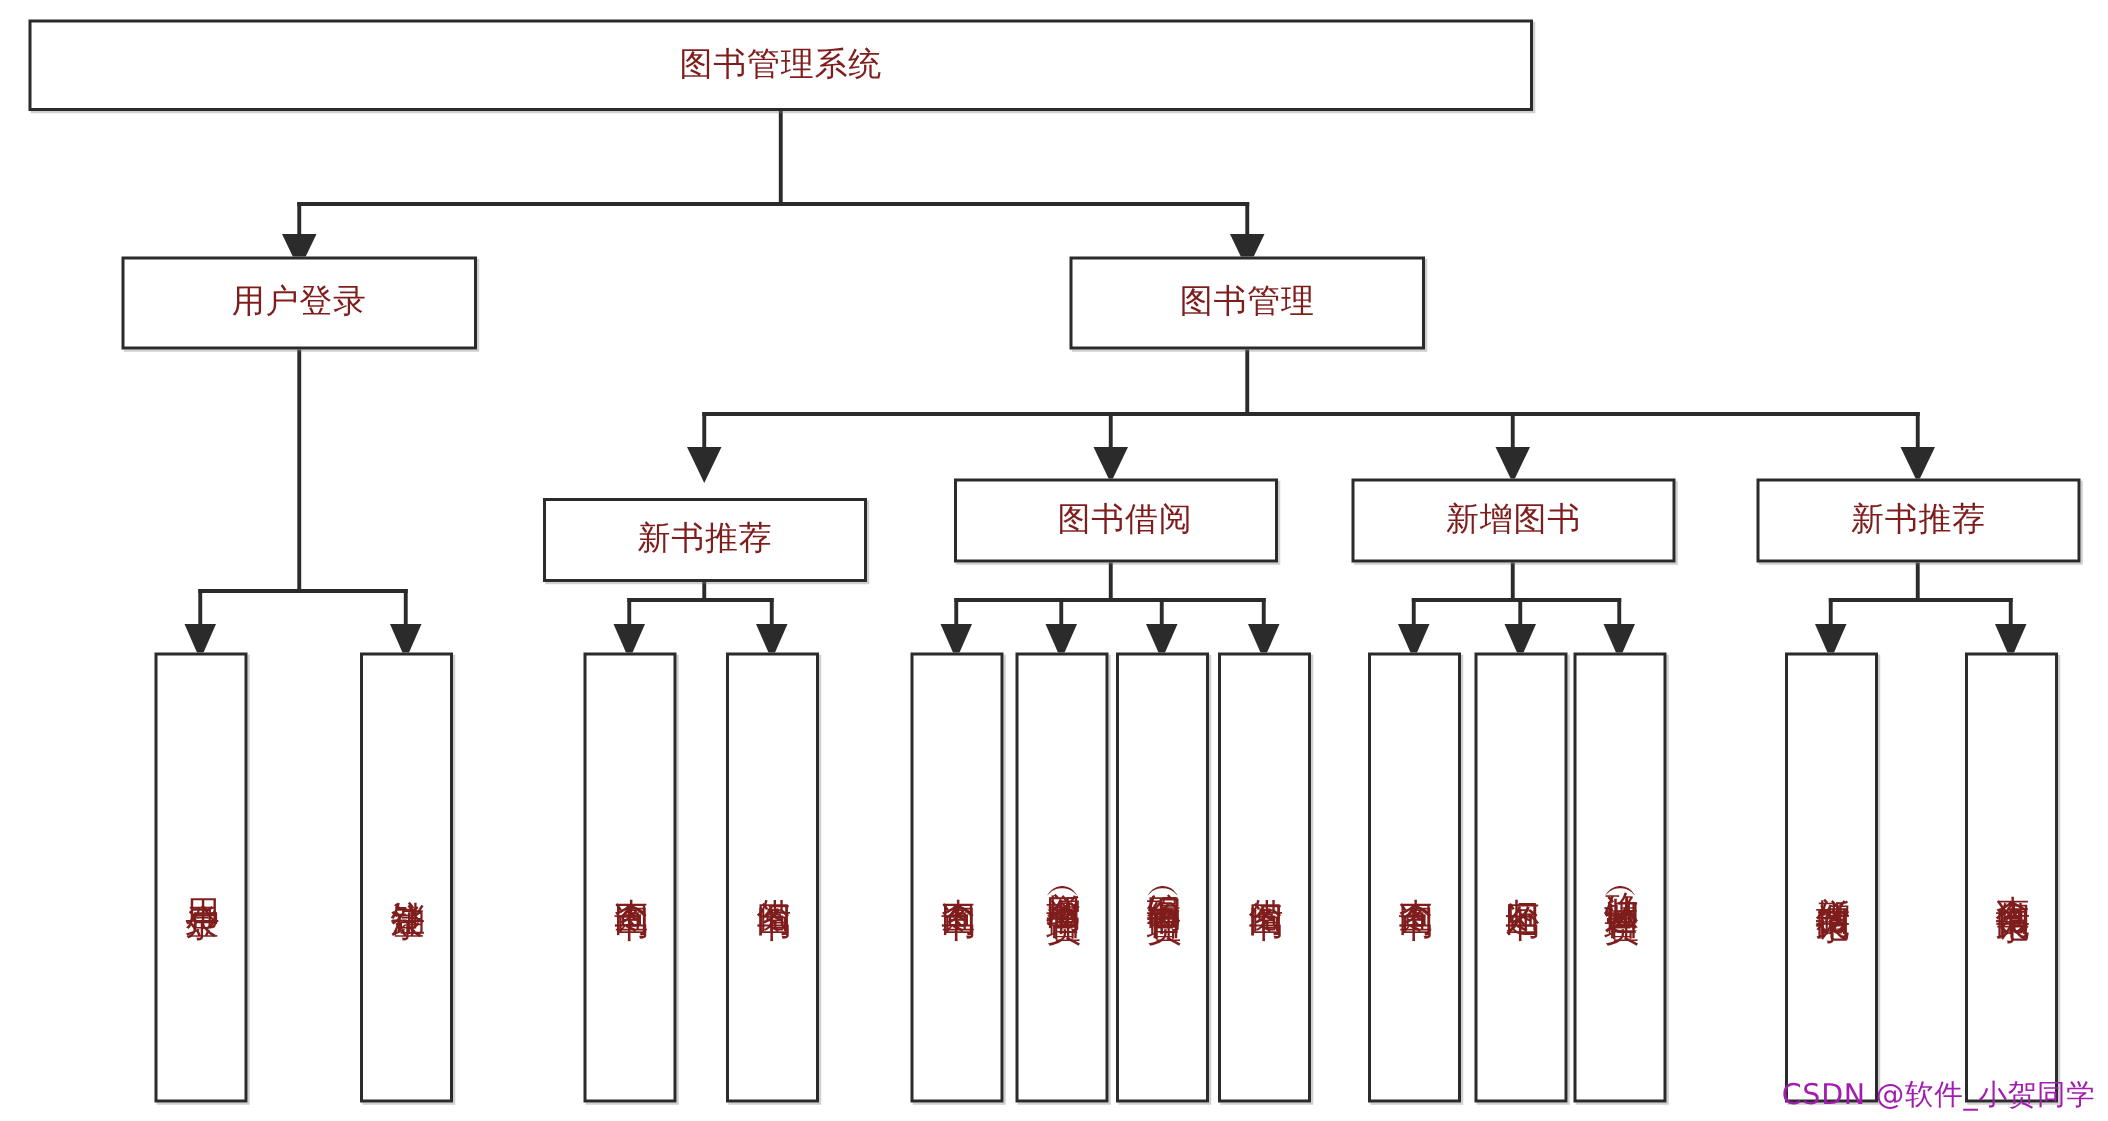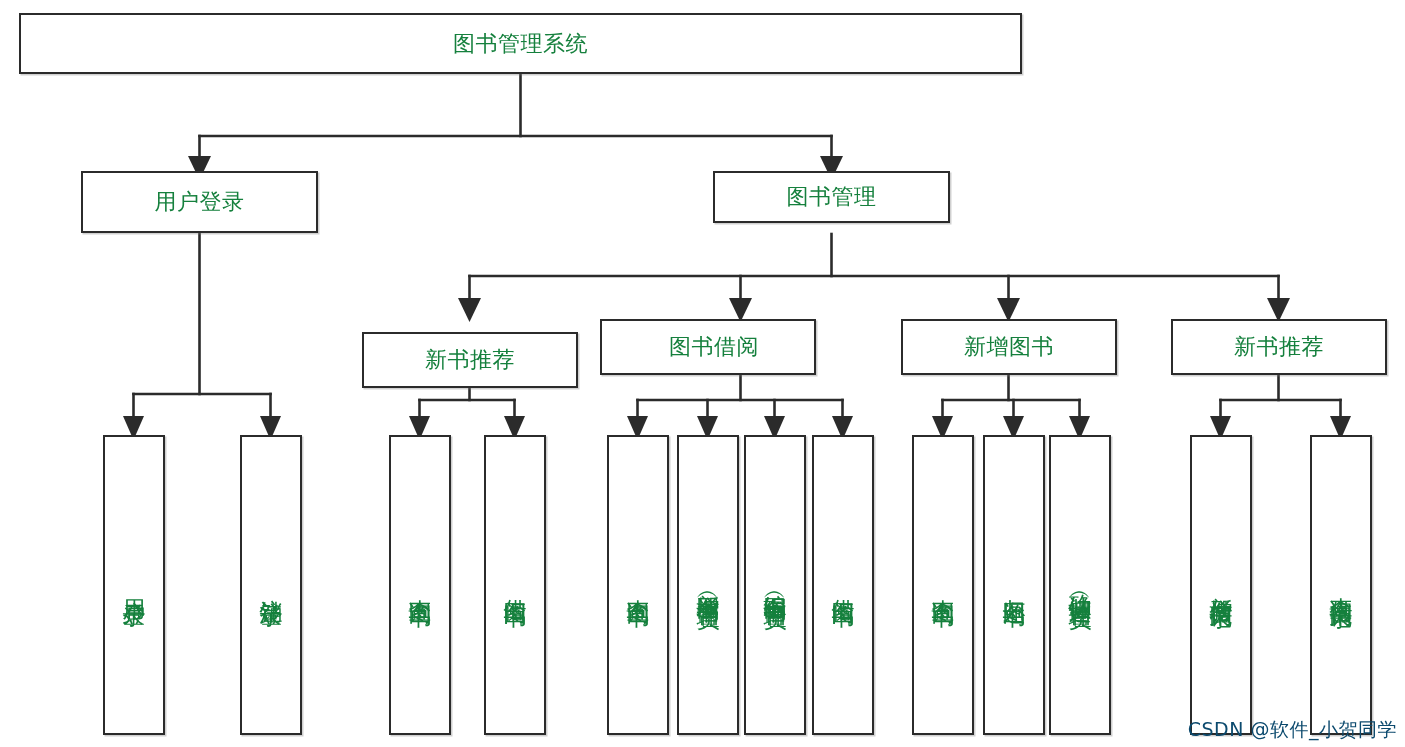--- a/index.html
+++ b/index.html
@@ -29,21 +29,21 @@
     border:2.5px solid #2b2b2b;
     display:flex;
     align-items:center;
     justify-content:center;
     box-shadow:1.5px 1.5px 0 rgba(120,120,120,0.35);
   }
   .node .label{
     font-size:22px;
     line-height:1.15;
     letter-spacing:0.5px;
-    color:#15803d;
+    color:#7f1d1d;
     white-space:nowrap;
     text-align:center;
   }
   .node.leaf{
     align-items:center;
     justify-content:center;
   }
   .node.leaf .label{
     writing-mode:vertical-rl;
     text-orientation:upright;
@@ -51,21 +51,21 @@
     line-height:1.18;
     letter-spacing:2px;
     white-space:nowrap;
     text-align:center;
   }
   #watermark{
     position:absolute;
     right:8px;
     bottom:4px;
     font-size:19px;
-    color:#0c4a6e;
+    color:#a21caf;
     letter-spacing:0.5px;
     white-space:nowrap;
     user-select:none;
   }
 </style>
 </head>
 <body>
 
 <div id="canvas">
 
@@ -153,28 +153,28 @@
     </g>
   </svg>
 
   <div class="node" style="left:19px;top:13px;width:1003px;height:61px;">
     <span class="label">图书管理系统</span>
   </div>
 
   <div class="node" style="left:81px;top:171px;width:237px;height:62px;">
     <span class="label">用户登录</span>
   </div>
-  <div class="node" style="left:713px;top:171px;width:237px;height:52px;">
+  <div class="node" style="left:713px;top:171px;width:237px;height:62px;">
     <span class="label">图书管理</span>
   </div>
 
   <div class="node" style="left:362px;top:332px;width:216px;height:56px;">
     <span class="label">新书推荐</span>
   </div>
-  <div class="node" style="left:600px;top:319px;width:216px;height:56px;padding-left:12px;">
+  <div class="node" style="left:636px;top:319px;width:216px;height:56px;padding-left:12px;">
     <span class="label">图书借阅</span>
   </div>
   <div class="node" style="left:901px;top:319px;width:216px;height:56px;">
     <span class="label">新增图书</span>
   </div>
   <div class="node" style="left:1171px;top:319px;width:216px;height:56px;">
     <span class="label">新书推荐</span>
   </div>
 
   <div class="node leaf" style="left:103px;top:435px;width:62px;height:300px;">

